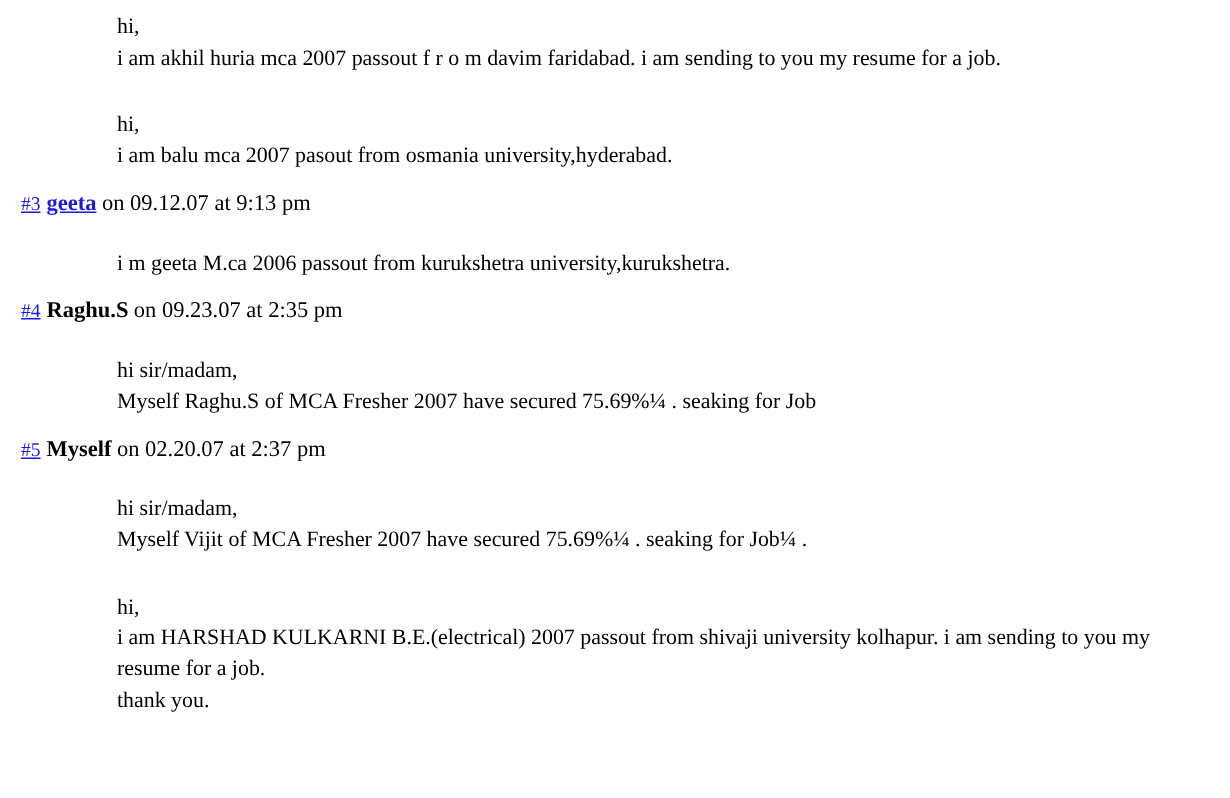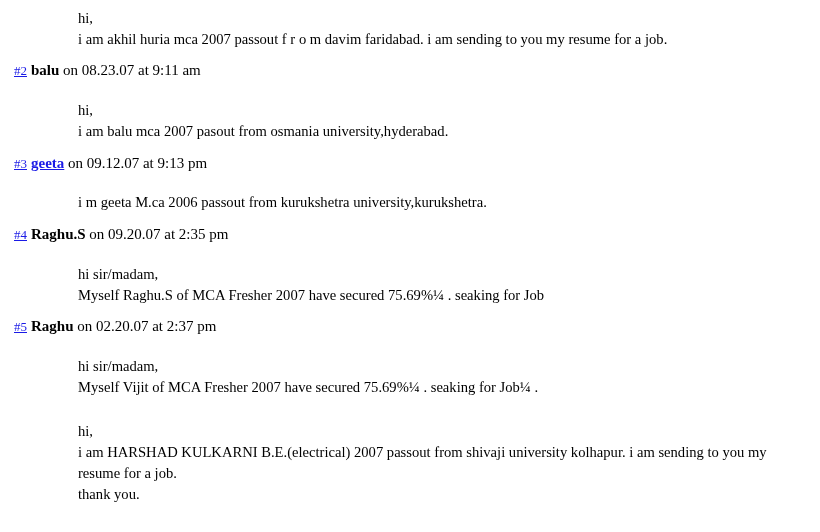--- a/index.html
+++ b/index.html
@@ -76,35 +76,34 @@
 </head>
 <body>
 
 <div class="page">
   <ul class="comment-list" id="comment-list">
       <li class="comment">
         <div class="comment-body first-body"><p>hi,
 i am akhil huria mca 2007 passout f r o m davim faridabad. i am sending to you my resume for a job.</p></div>
       </li>
       <li class="comment">
-        <div class="comment-header"><a class="comment-number">#2</a><span class="comment-author">balu</span> <span class="comment-meta">on 08.23.07 at 9:11 am</span></div>
         <div class="comment-body"><p>hi,
 i am balu mca 2007 pasout from osmania university,hyderabad.</p></div>
       </li>
       <li class="comment">
         <div class="comment-header"><a class="comment-number">#3</a><span class="comment-author linked">geeta</span> <span class="comment-meta">on 09.12.07 at 9:13 pm</span></div>
         <div class="comment-body"><p>i m geeta M.ca 2006 passout from kurukshetra university,kurukshetra.</p></div>
       </li>
       <li class="comment">
-        <div class="comment-header"><a class="comment-number">#4</a><span class="comment-author">Raghu.S</span> <span class="comment-meta">on 09.20.07 at 2:35 pm</span></div>
+        <div class="comment-header"><a class="comment-number">#4</a><span class="comment-author">Raghu.S</span> <span class="comment-meta">on 09.23.07 at 2:35 pm</span></div>
         <div class="comment-body"><p>hi sir/madam,
 Myself Raghu.S of MCA Fresher 2007 have secured 75.69%¼ . seaking for Job</p></div>
       </li>
       <li class="comment">
-        <div class="comment-header"><a class="comment-number">#5</a><span class="comment-author">Raghu</span> <span class="comment-meta">on 02.20.07 at 2:37 pm</span></div>
+        <div class="comment-header"><a class="comment-number">#5</a><span class="comment-author">Myself</span> <span class="comment-meta">on 02.20.07 at 2:37 pm</span></div>
         <div class="comment-body"><p>hi sir/madam,
 Myself Vijit of MCA Fresher 2007 have secured 75.69%¼ . seaking for Job¼ .</p></div>
       </li>
       <li class="comment">
       </li>
       <li class="comment">
         <div class="comment-body"><p>hi,
 i am HARSHAD KULKARNI B.E.(electrical) 2007 passout from shivaji university kolhapur. i am sending to you my resume for a job.
 thank you.</p></div>
       </li>

